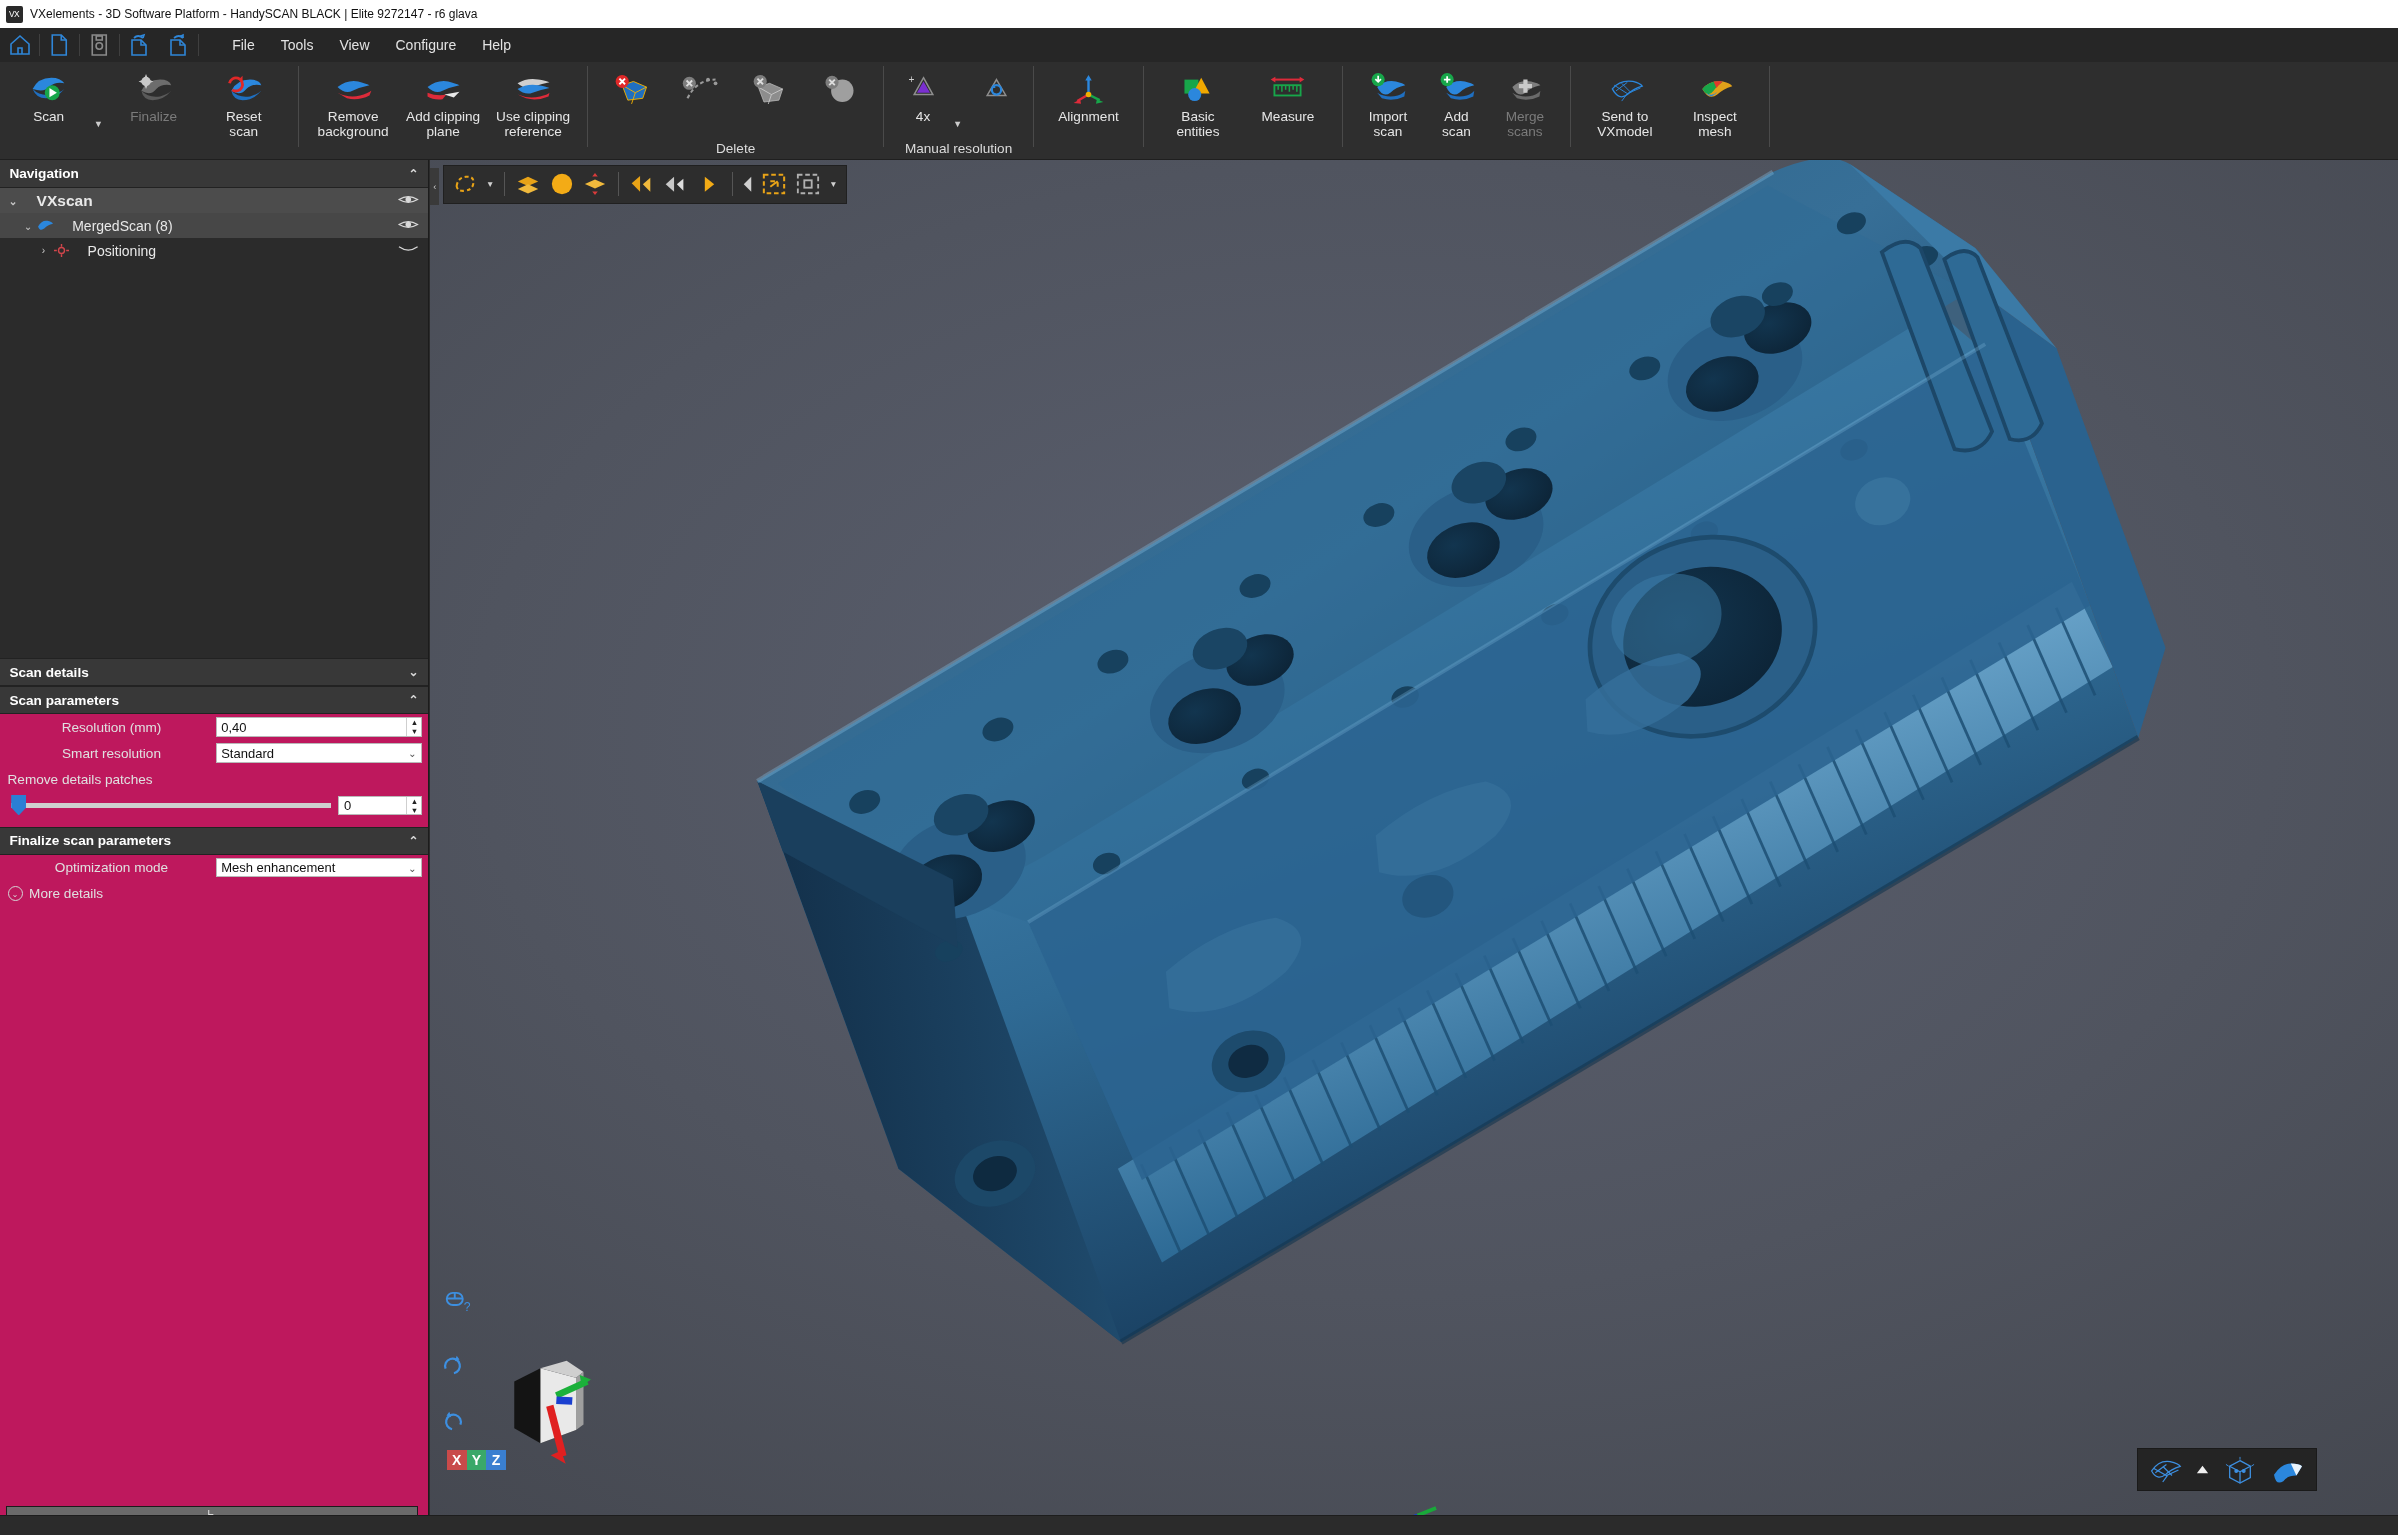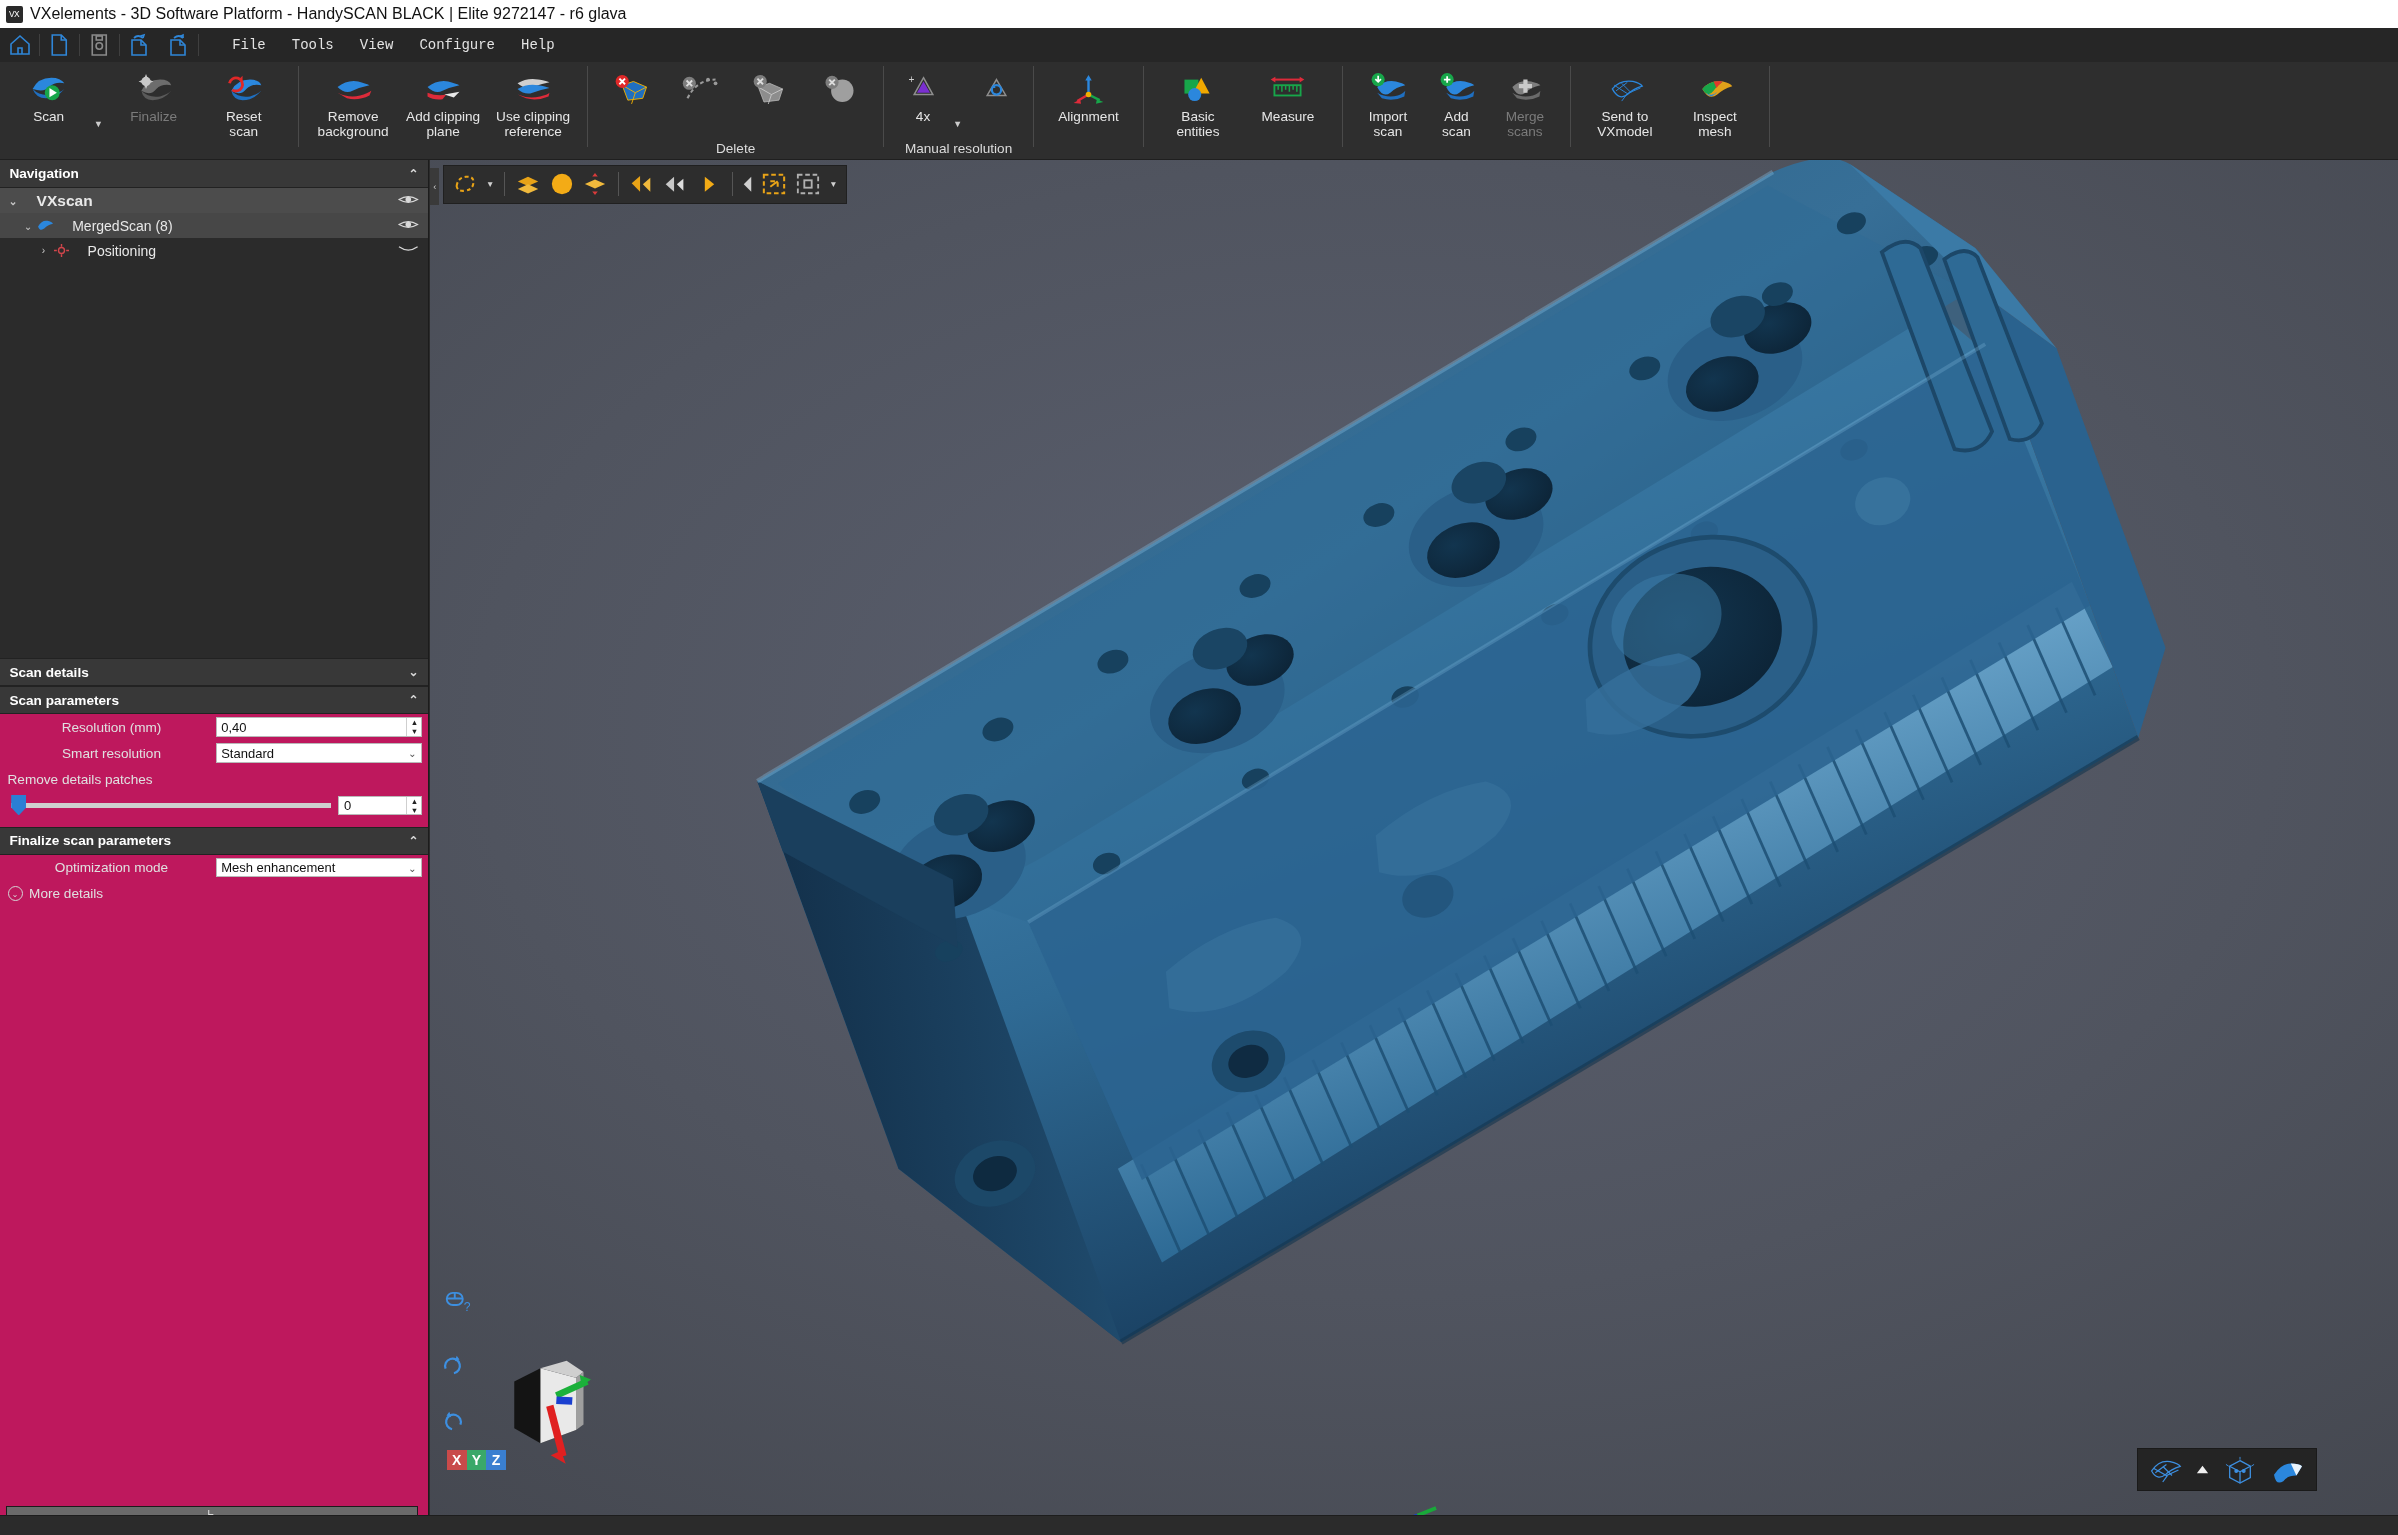--- a/index.html
+++ b/index.html
@@ -16,31 +16,31 @@
     position: absolute; left: 0; top: 0; width: 2399px; height: 28px;
     background: #ffffff; display: flex; align-items: center; gap: 7.5px;
     padding-left: 5.6px;
   }
   #titlebar .tb-ico {
     width: 17px; height: 17px; background: #2a2a2a; color: #fff;
     font-size: 8.4px; display: flex; align-items: center; justify-content: center;
     font-family: "Liberation Sans", sans-serif; letter-spacing: -0.5px;
     border-radius: 1.9px;
   }
-  #titlebar .tb-title { color: #111; font-size: 16px; text-align: center; }
+  #titlebar .tb-title { color: #111; font-size: 12px; text-align: center; }
 
   
   #menubar {
     position: absolute; left: 0; top: 28px; width: 2399px; height: 34px;
     background: #262626; display: flex; align-items: center;
   }
   .qa-group { display: flex; align-items: center; height: 34px; }
   .qa-btn { width: 39px; height: 32px; display: flex; align-items: center; justify-content: center; }
   .qa-sep { width: 0.9px; height: 22.5px; background: #3f3f3f; }
-  .menu-items { display: flex; align-items: flex-start; margin-left: 20.6px; gap: 0px; font-family: Liberation Mono, monospace; }
+  .menu-items { display: flex; align-items: flex-start; margin-left: 20.6px; gap: 0px; }
   .menu-item {
     color: #e3e3e3; font-size: 14px; padding: 5.6px 13px; cursor: default;
   }
 
   
   #ribbon {
     position: absolute; left: 0; top: 62px; width: 2399px; height: 98px;
     background: #2e2e2e; display: flex; align-items: flex-start;
     border-bottom: 0.9px solid #1f1f1f;
   }

